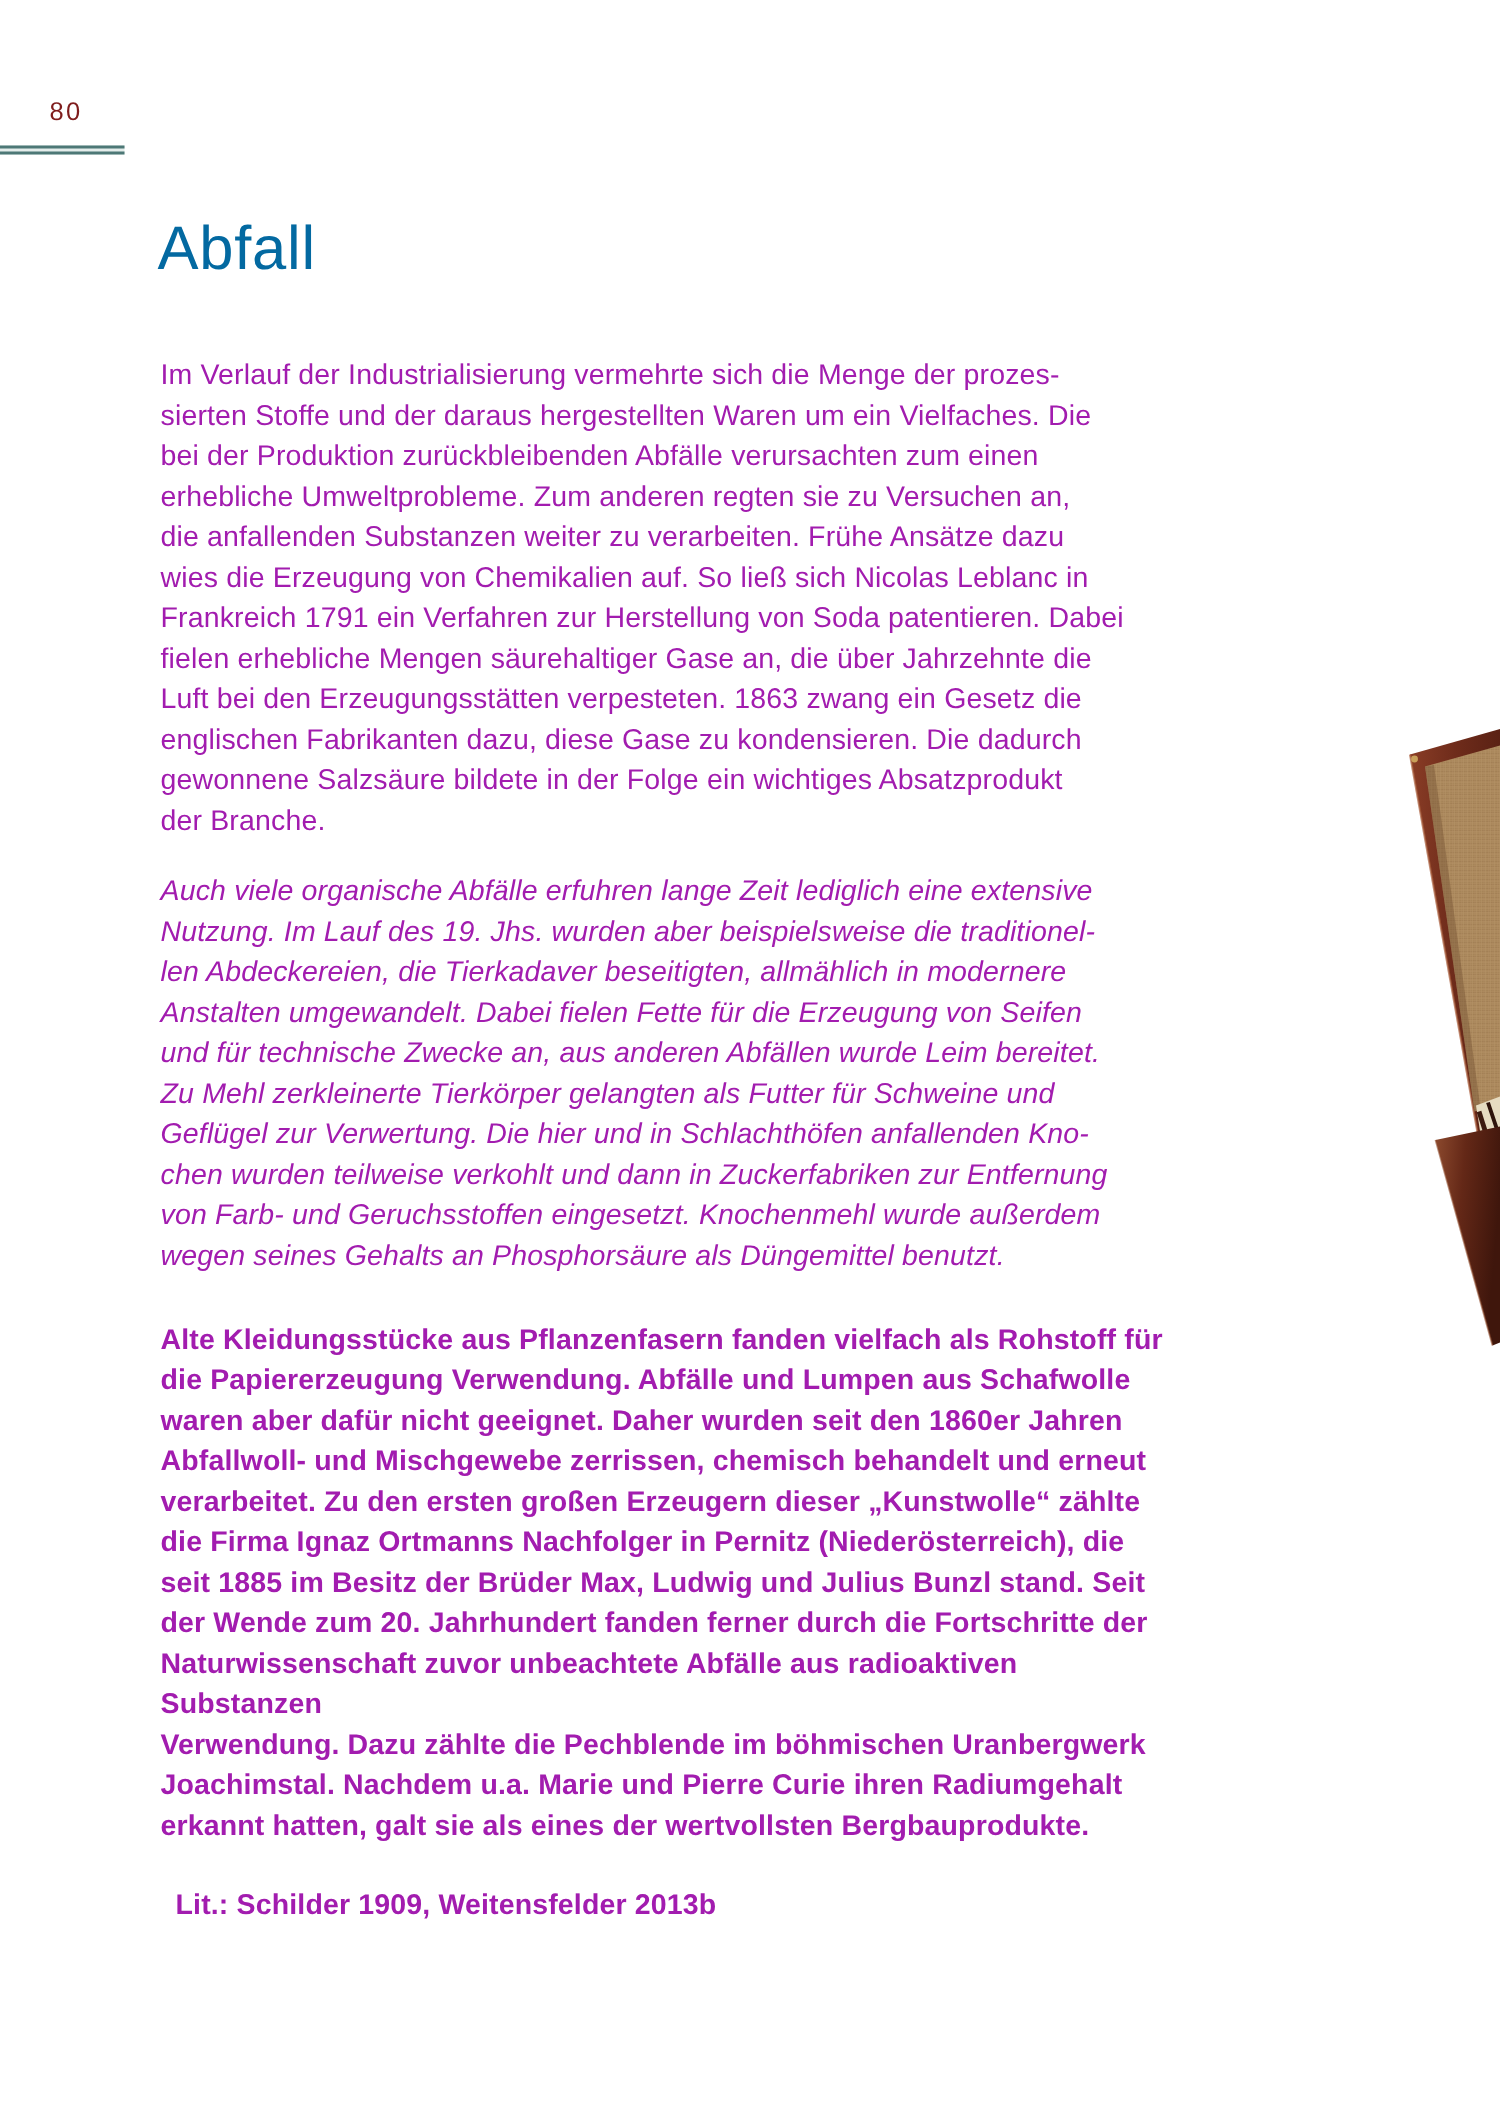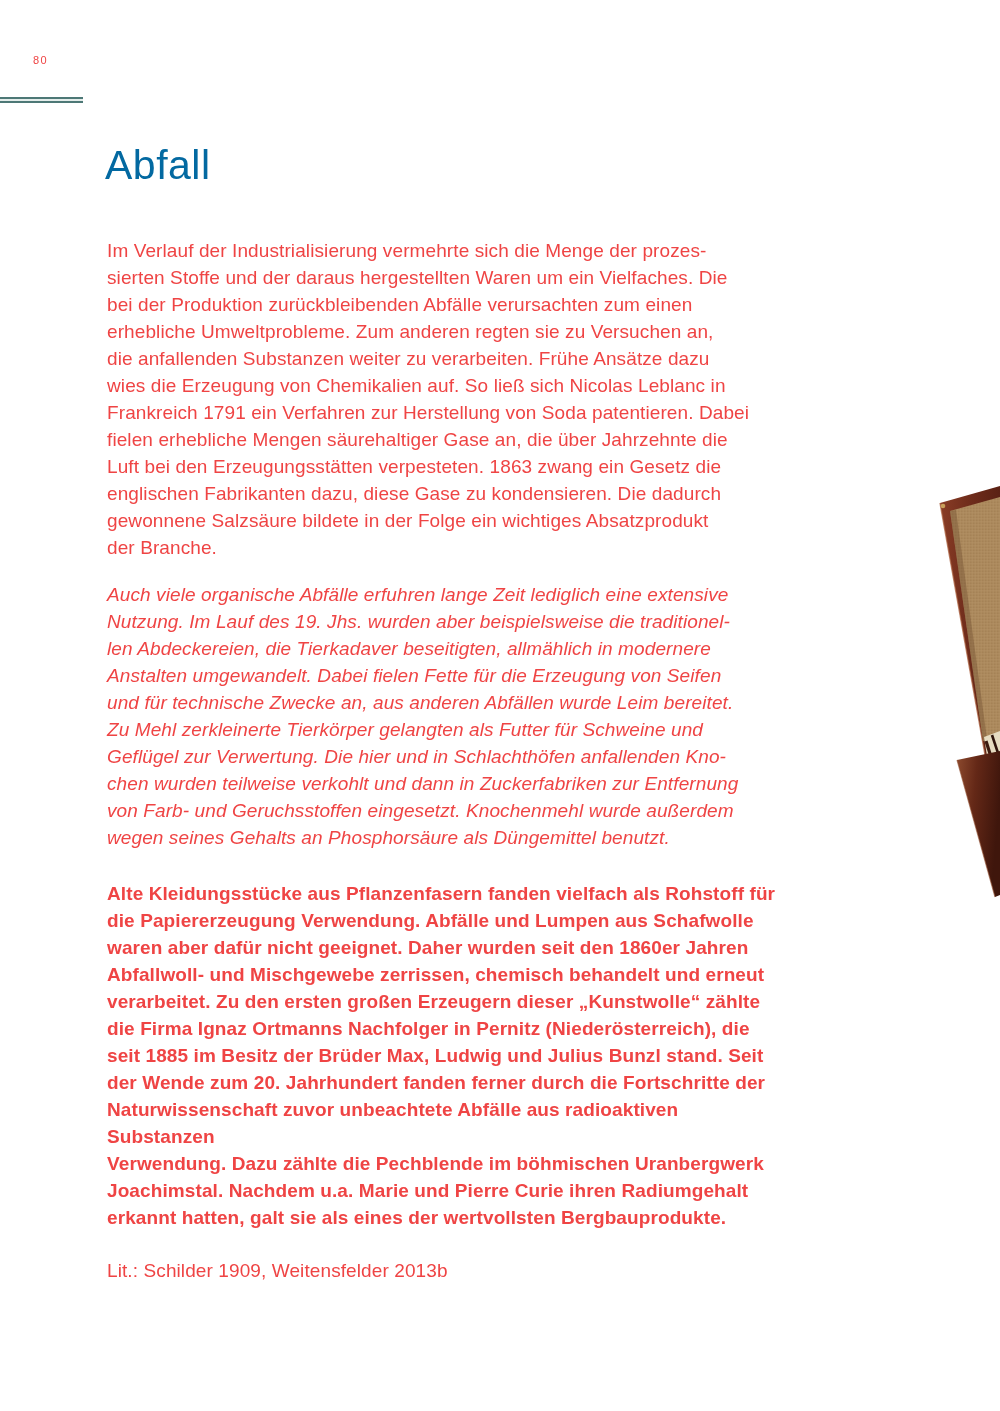--- a/index.html
+++ b/index.html
@@ -4,49 +4,49 @@
 <style>
   html, body { margin: 0; padding: 0; }
   body {
     width: 1000px; height: 1411px;
     background: #ffffff;
     position: relative;
     font-family: "Liberation Sans", sans-serif;
     overflow: hidden;
   }
   .page-number {
-    position: absolute; left: 33px; top: 54px;
-    font-size: 11px; letter-spacing: 1.5px;
-    color: #ef4444; font-weight: 400;
+    position: absolute; left: 33px; top: 65px;
+    font-size: 17px; letter-spacing: 1.5px;
+    color: #7f1d1d; font-weight: 400;
   }
   .header-rule {
     position: absolute; left: 0; top: 97px;
     width: 83px; height: 2px;
     background: #e4edeb;
     border-top: 2px solid #4d7876;
     border-bottom: 2px solid #4d7876;
   }
   .article-title {
     position: absolute; left: 105px; top: 142px;
     font-size: 41px; font-weight: 300;
     color: #0369a1; letter-spacing: 0.5px;
   }
   .body-copy {
     position: absolute; left: 107px; top: 237px;
     width: 680px;
     font-size: 19px; line-height: 27px;
     font-weight: 300;
-    color: #ef4444;
+    color: #a21caf;
     letter-spacing: 0.1px;
   }
   .para { white-space: pre-line; margin: 0; }
   .para.p1 { margin-bottom: 20px; }
   .para.p2 { margin-bottom: 29px; font-style: italic; }
   .para.p3 { margin-bottom: 26px; font-weight: bold; }
-  .lit-line { white-space: pre-line; margin: 0; }
+  .lit-line { white-space: pre-line; margin: 10px; font-weight: bold; }
   .figure-crop {
     position: absolute; right: 0; top: 483px;
     width: 68px; height: 420px;
   }
 </style>
 </head>
 <body>
 
 <div>
 

